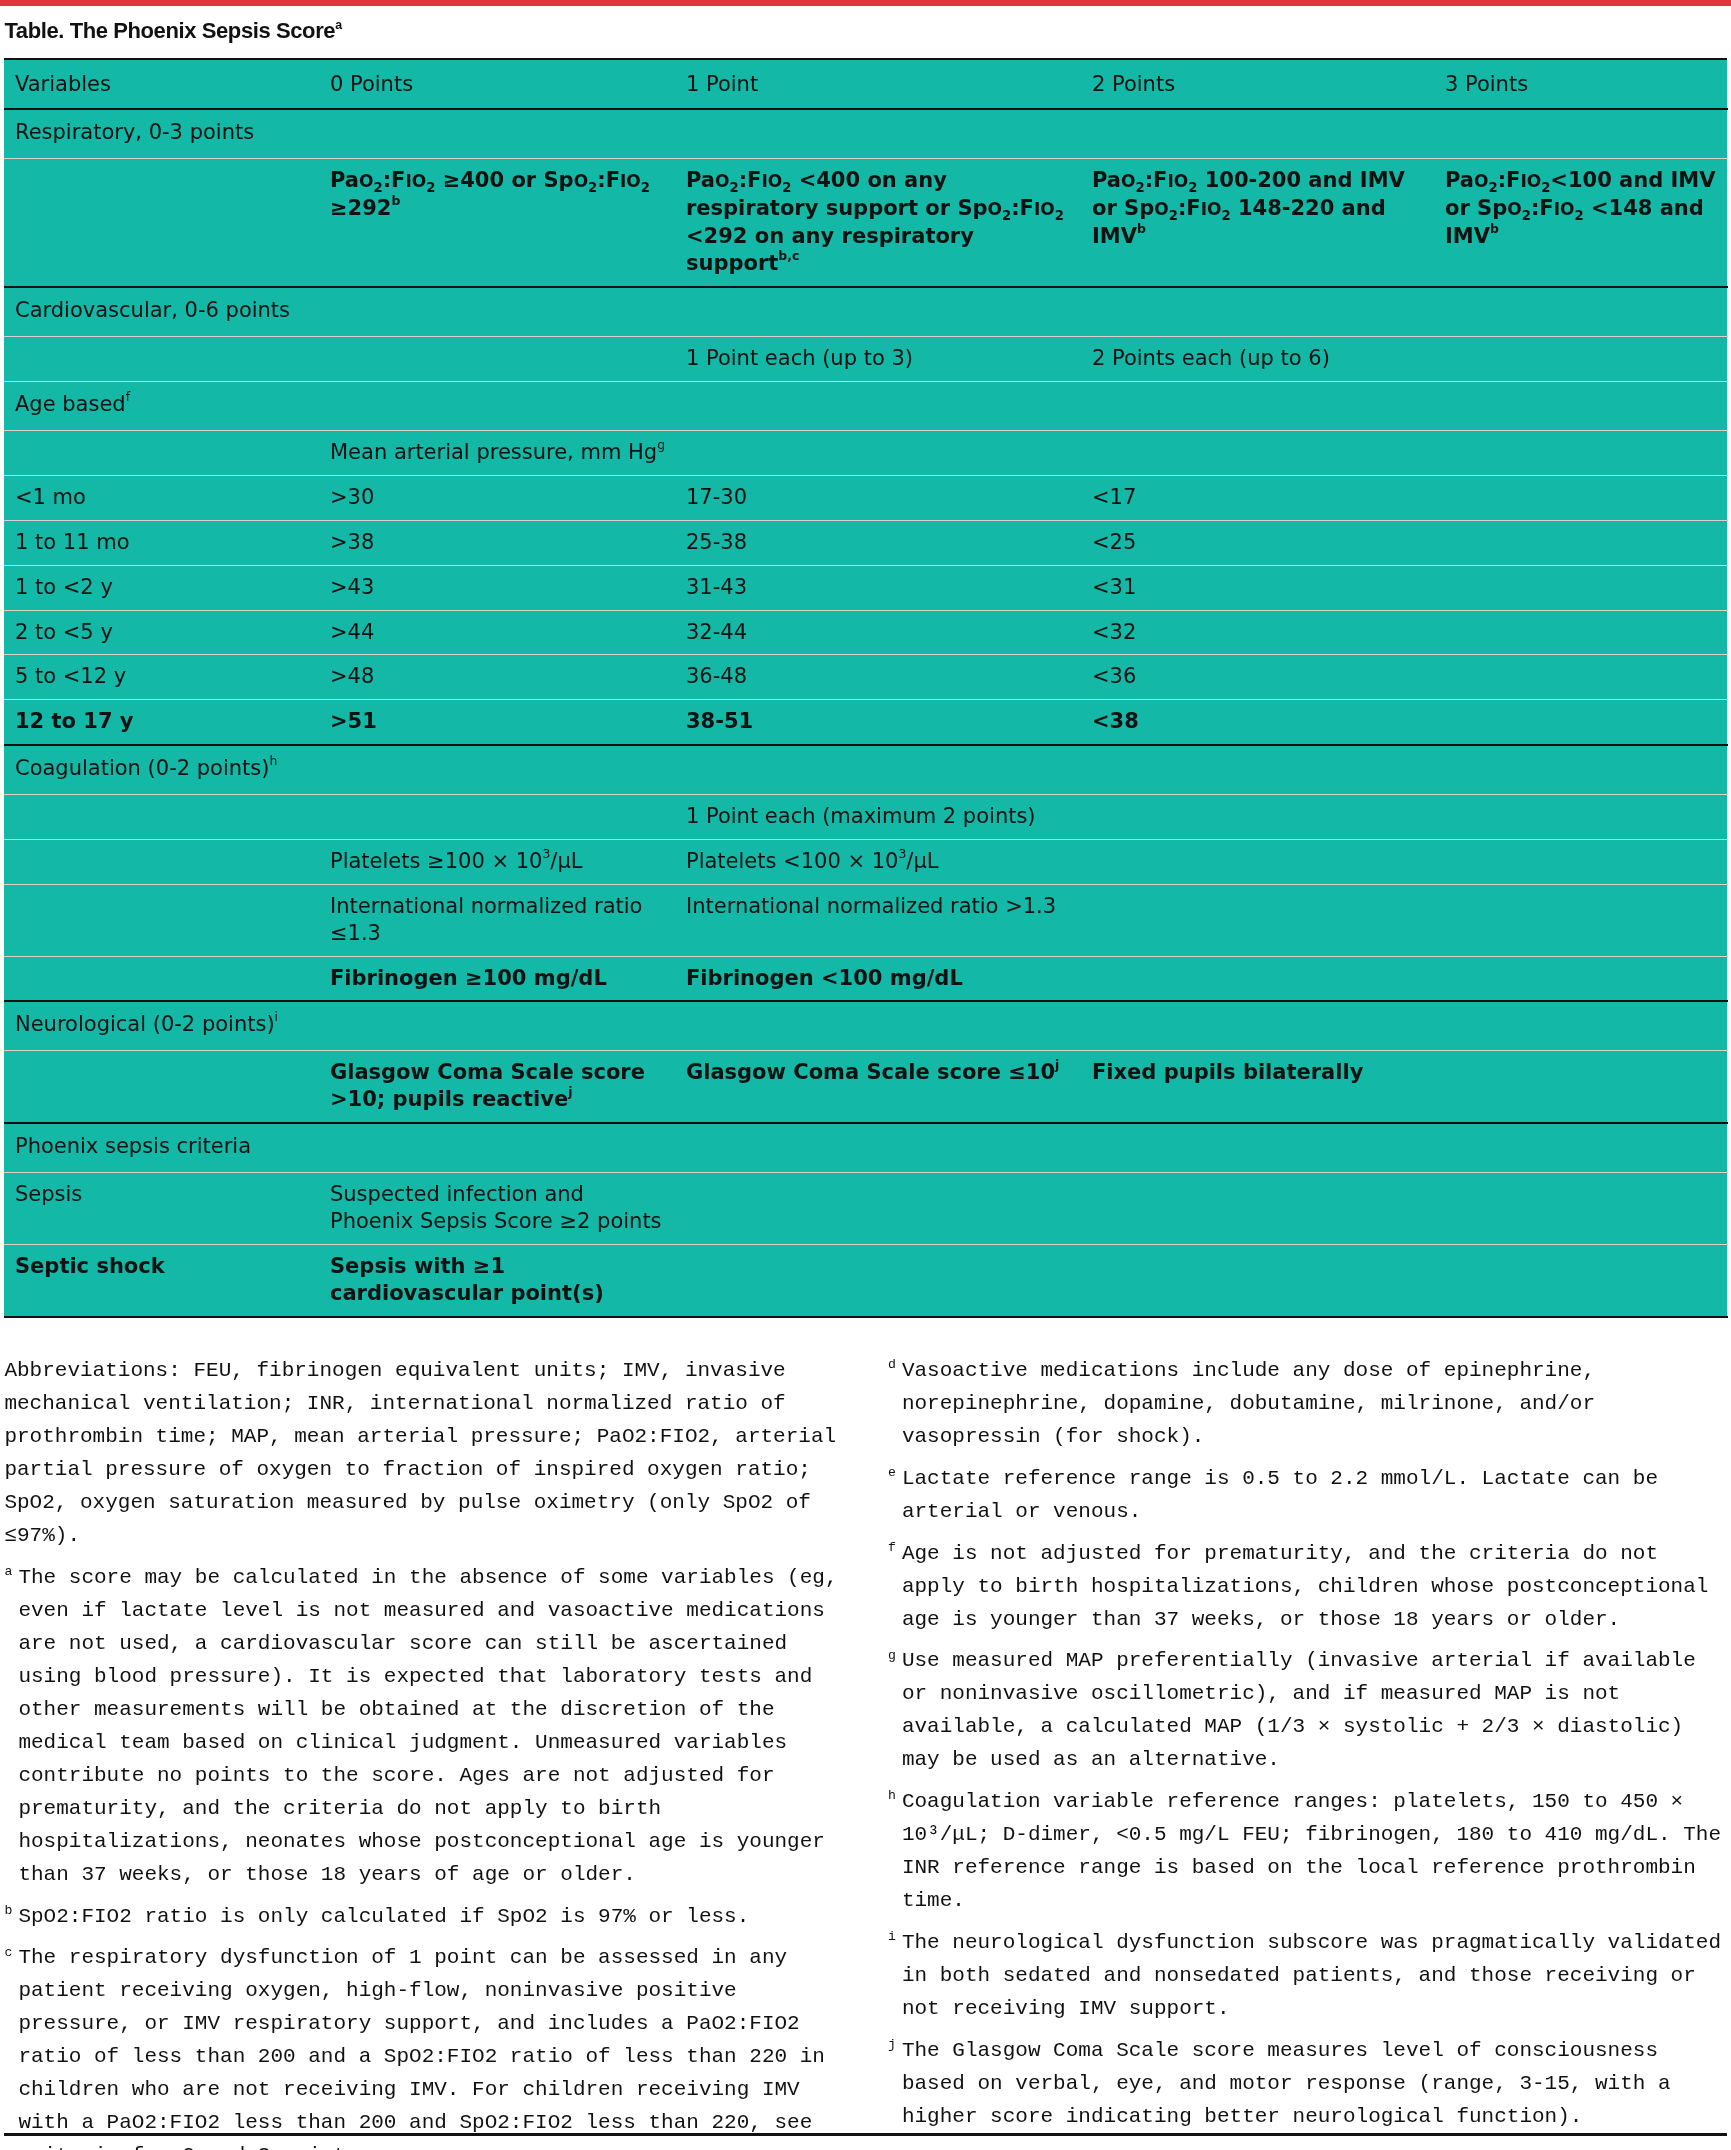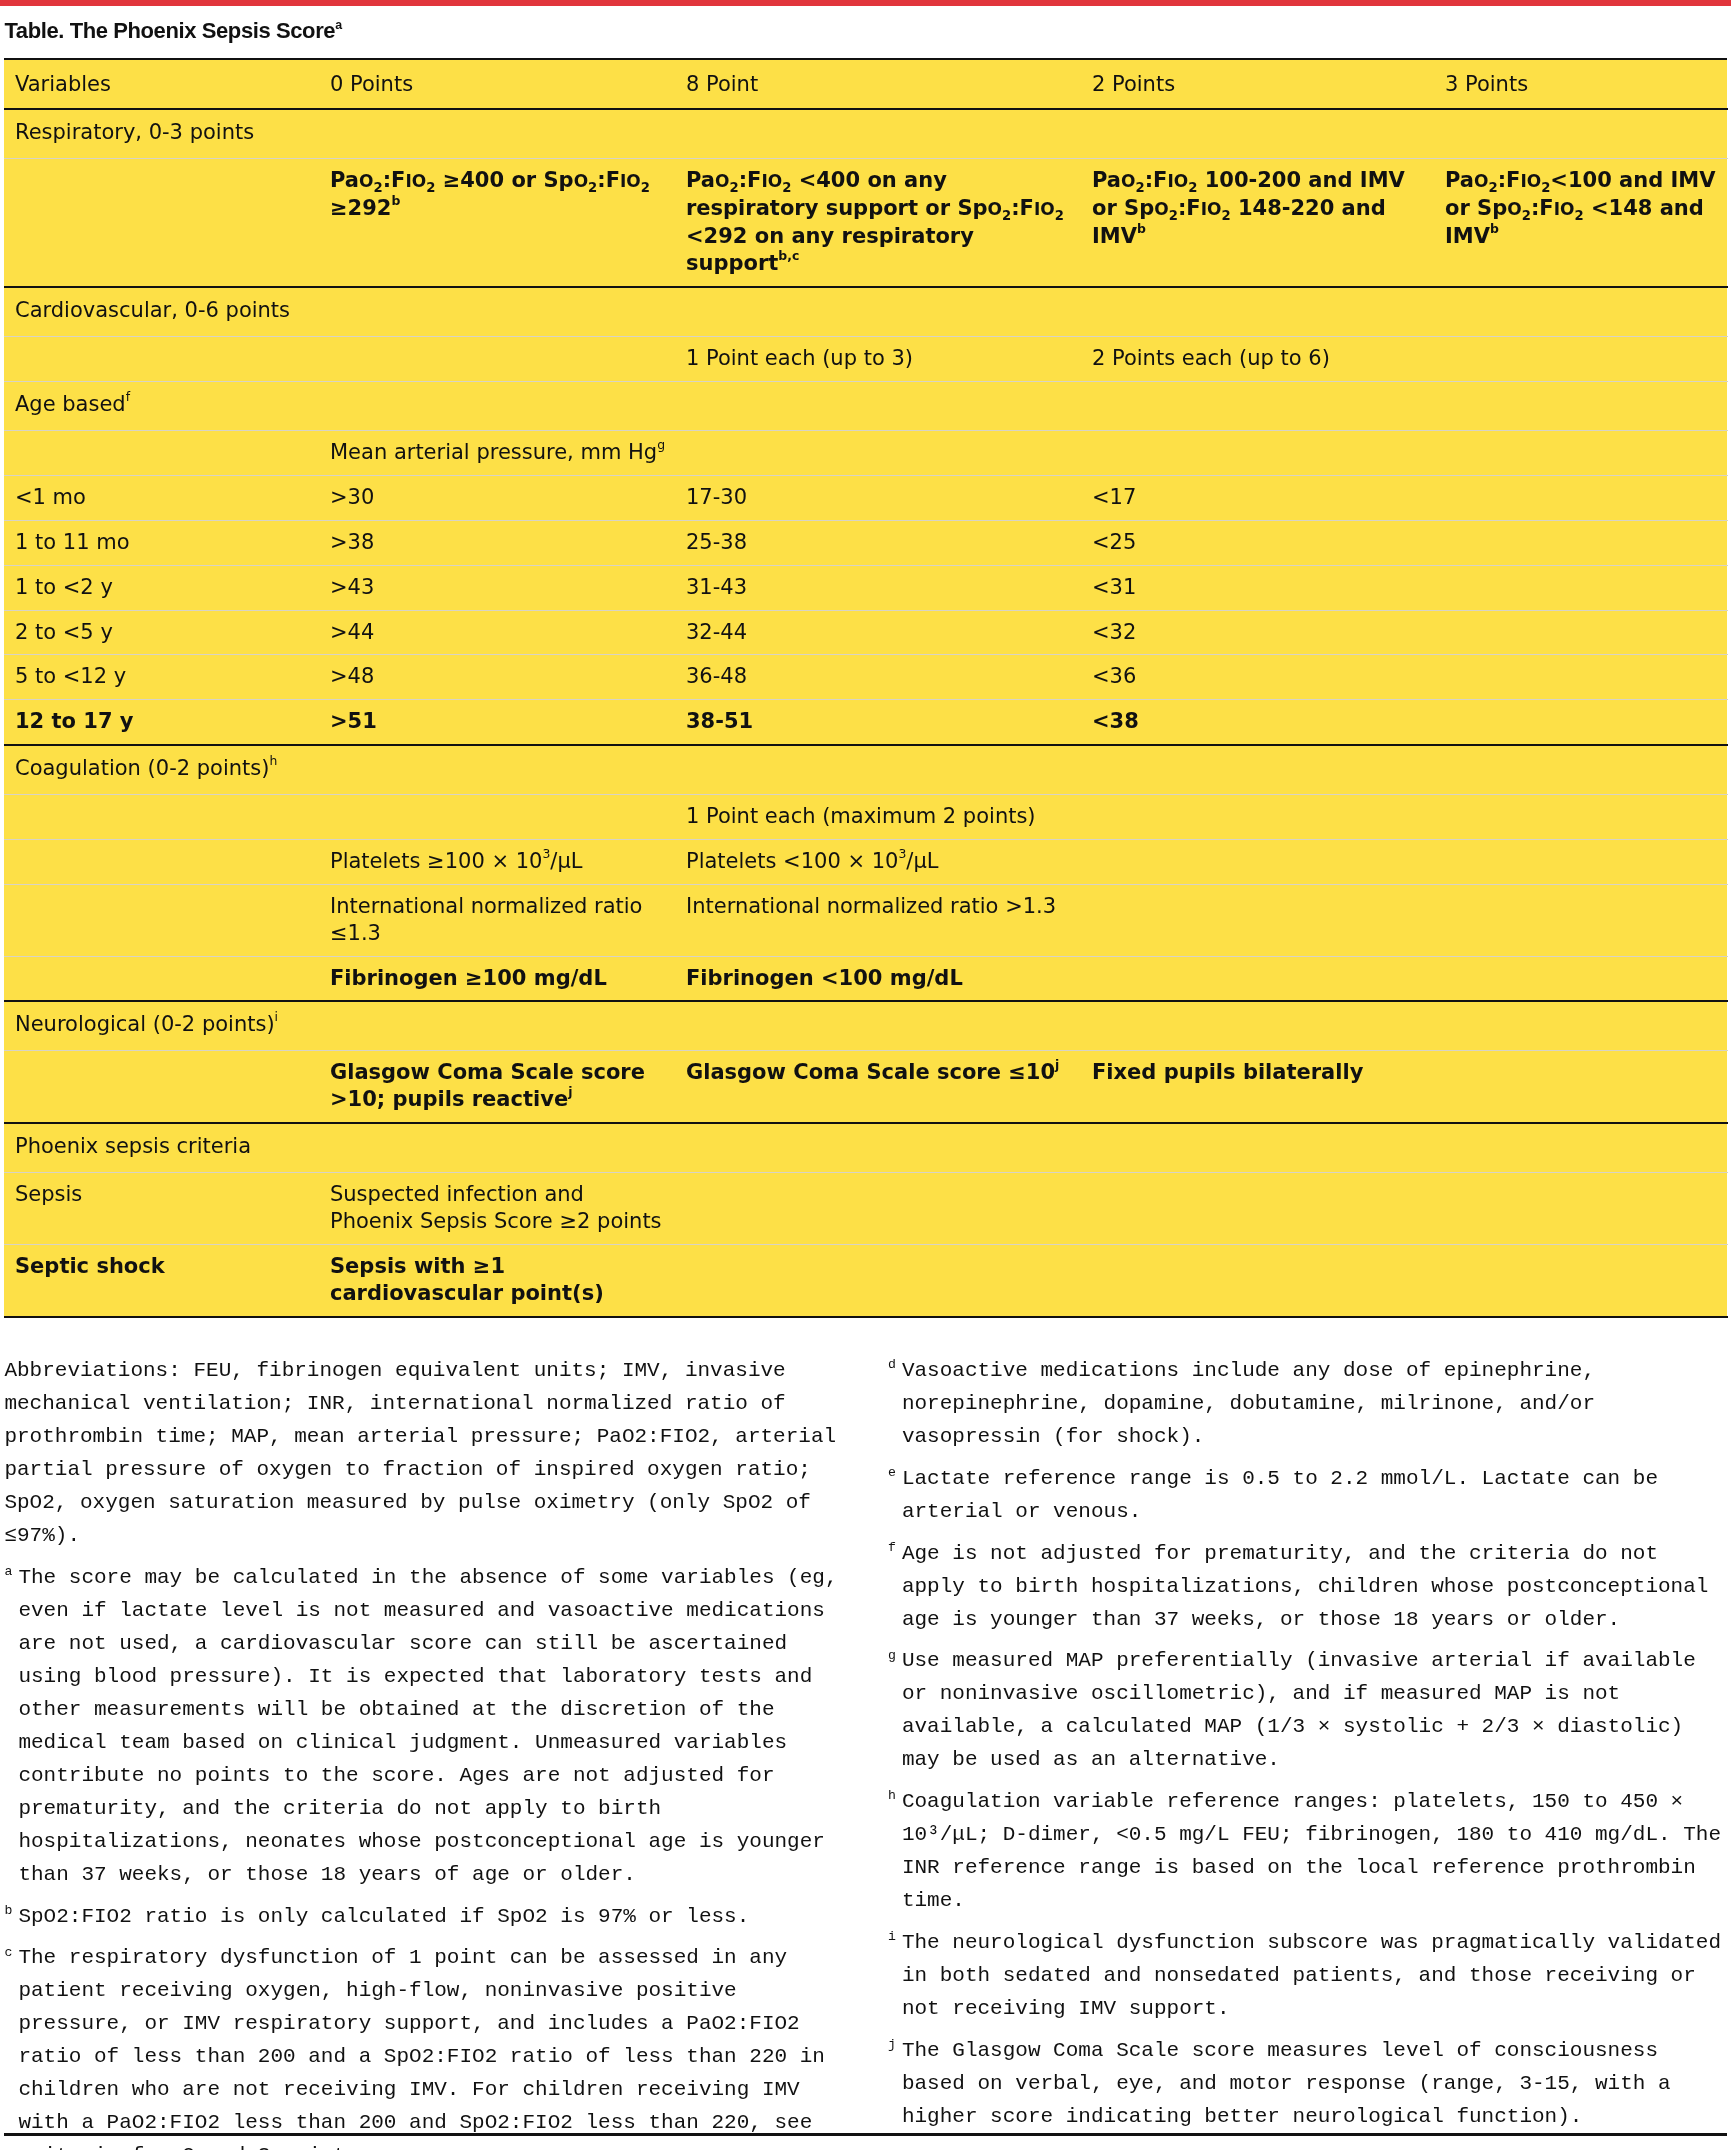--- a/index.html
+++ b/index.html
@@ -10,21 +10,21 @@
   }
   .redbar { position: absolute; left: 0; top: 0; width: 1732px; height: 6.2px; background: #e1353c; }
   .title {
     position: absolute; left: 4.4px; top: 17.6px;
     font-size: 22px; letter-spacing: -0.4px; font-weight: 700;
     font-family: "Liberation Sans", sans-serif;
   }
   .title sup { font-size: 12.4px; vertical-align: 8.8px; }
   .table-wrap {
     position: absolute; left: 4.4px; top: 58px; width: 1723px;
-    background: #fde047; border-top: 2.6px solid #111;
+    background: #14b8a6; border-top: 2.6px solid #111;
   }
   table { border-collapse: collapse; width: 100%; table-layout: fixed; }
   col.c0 { width: 315px; } col.c1 { width: 356px; } col.c2 { width: 406px; }
   col.c3 { width: 353px; } col.c4 { width: 294px; }
   td, th {
     font-size: 21px; line-height: 27px; font-weight: 400; text-align: left;
     vertical-align: top; padding: 8px 8.8px 8.8px 10.6px;
     border-bottom: 1.8px solid #d7d3c6;
   }
   thead th { padding-top: 10.6px; padding-bottom: 10.6px; border-bottom: 2.6px solid #111; }
@@ -58,21 +58,21 @@
         <col class="c0">
         <col class="c1">
         <col class="c2">
         <col class="c3">
         <col class="c4">
       </colgroup>
   <thead>
     <tr>
       <th>Variables</th>
       <th>0 Points</th>
-      <th>8 Point</th>
+      <th>1 Point</th>
       <th>2 Points</th>
       <th>3 Points</th>
     </tr>
   </thead>
   <tbody>
 
     <tr class="section-head">
       <td colspan="5">Respiratory, 0-3 points</td>
     </tr>
     <tr class="section-end">

